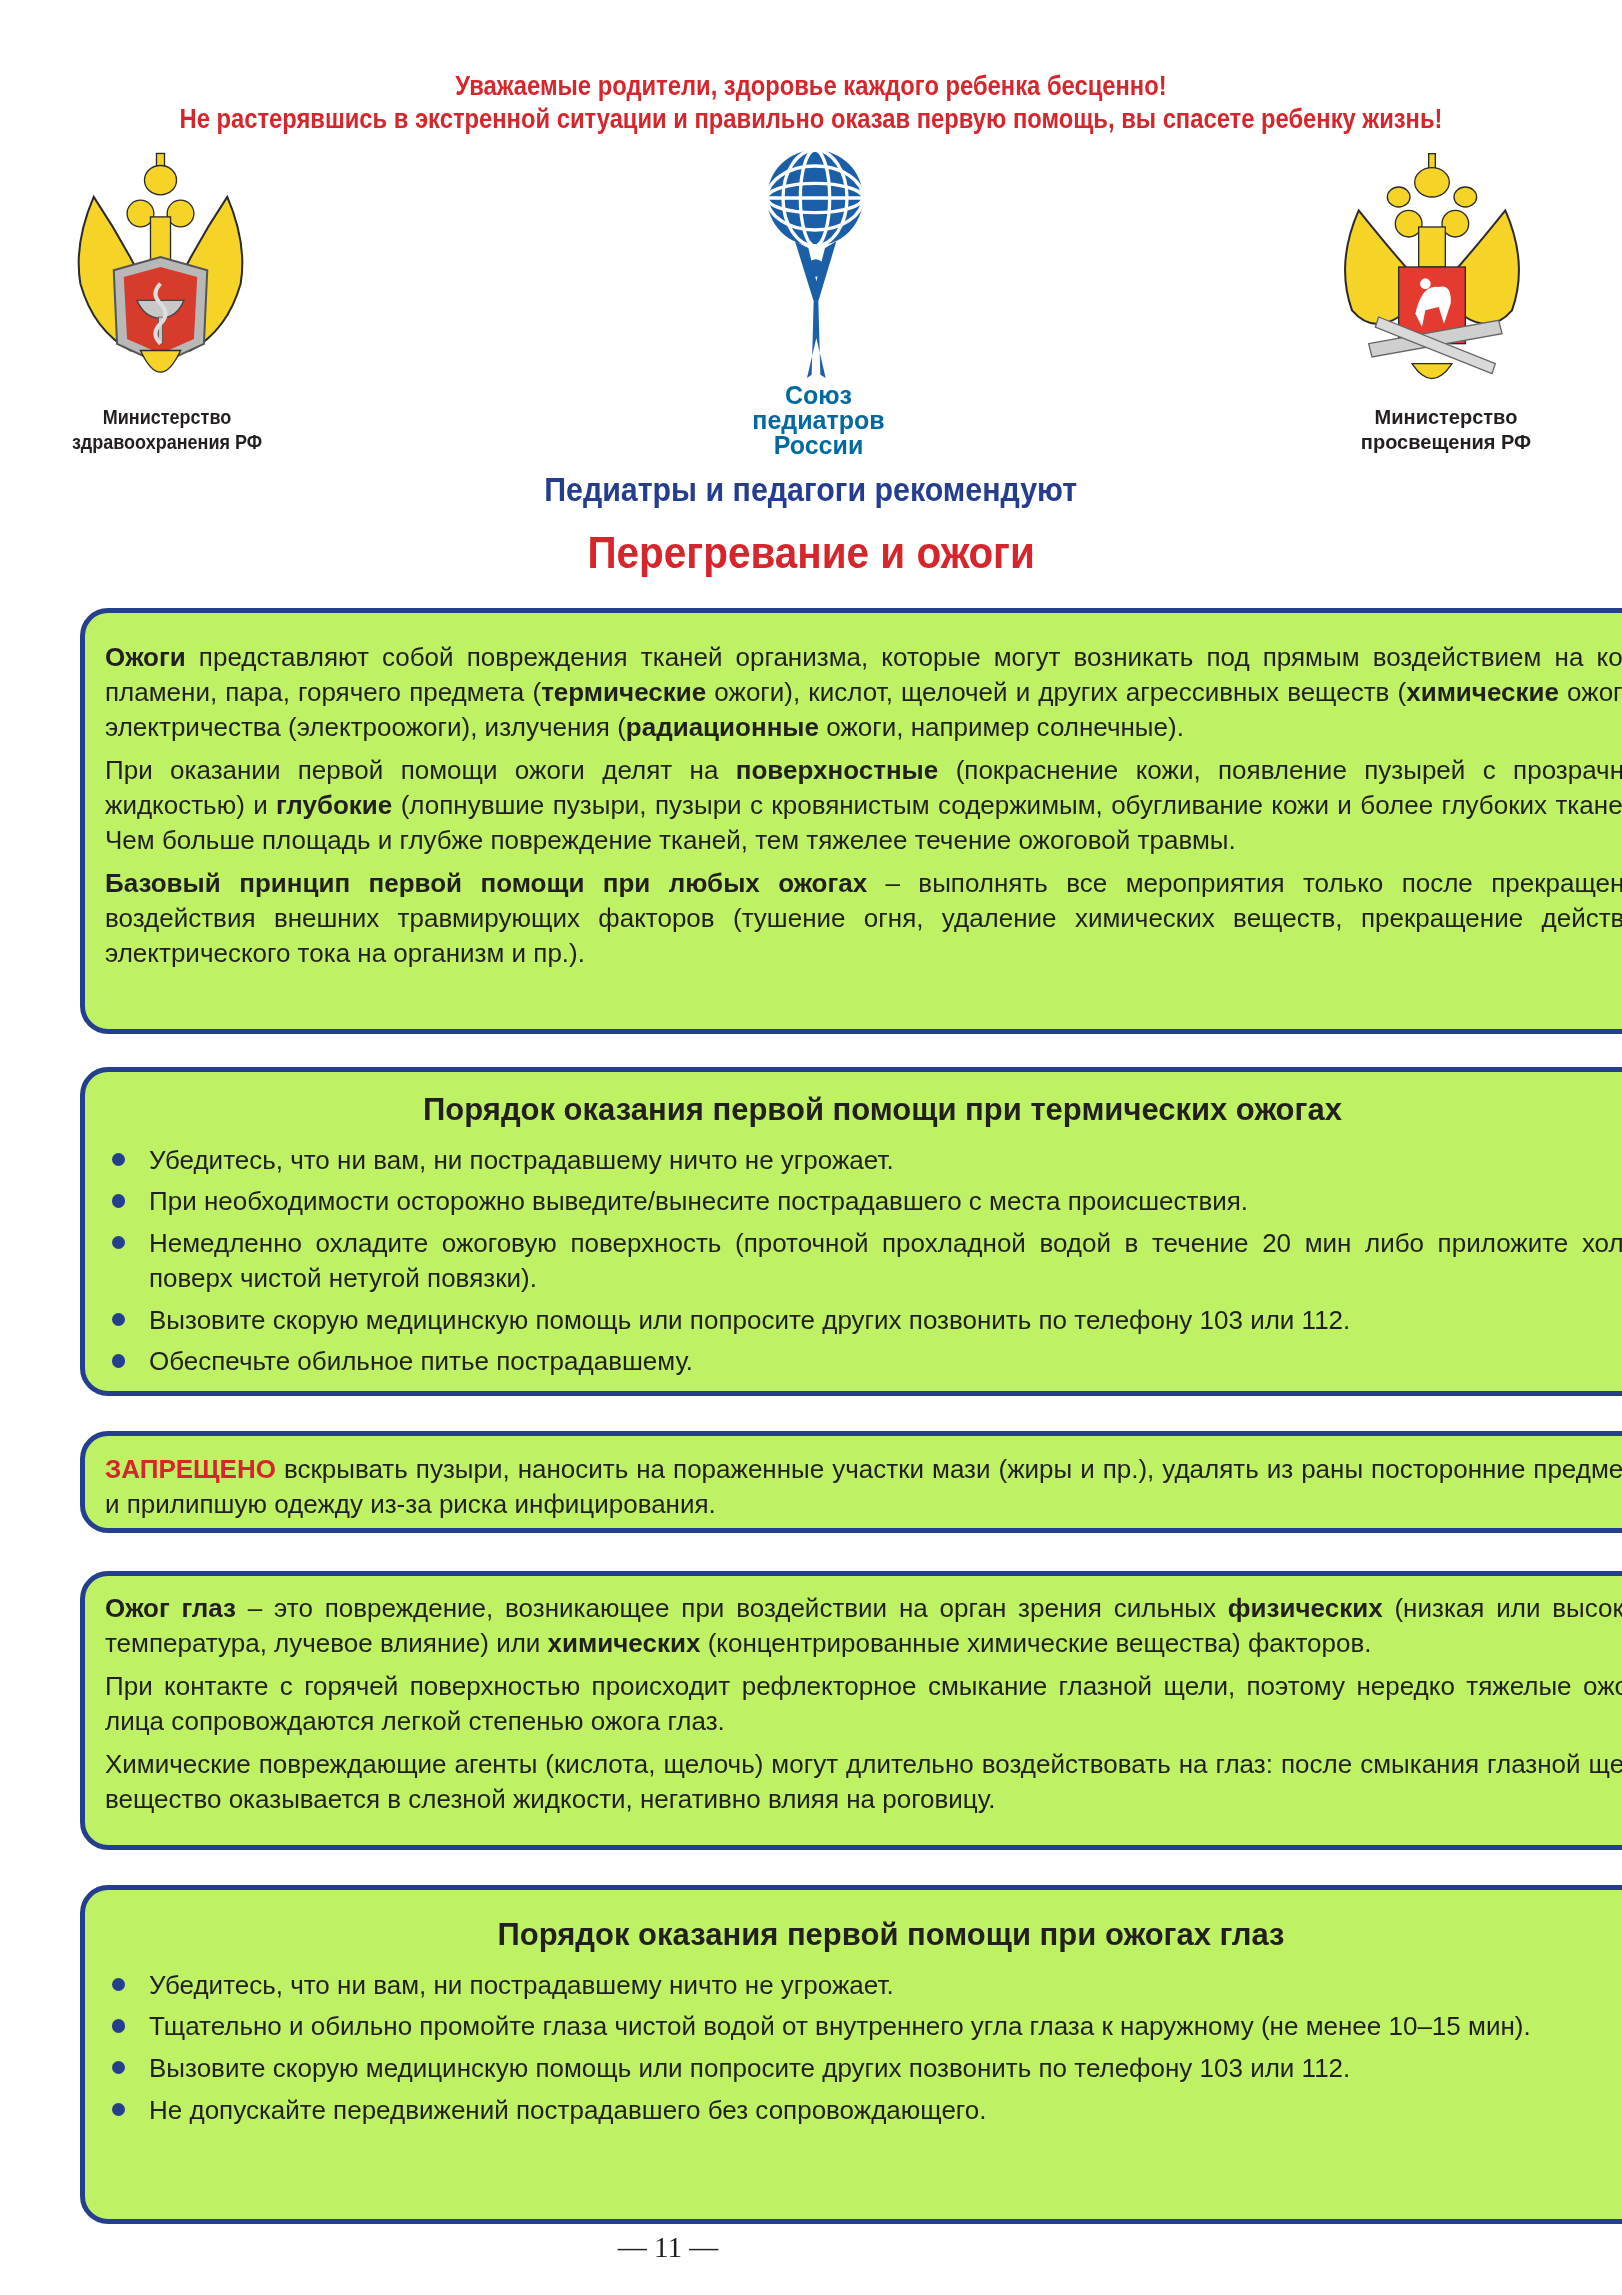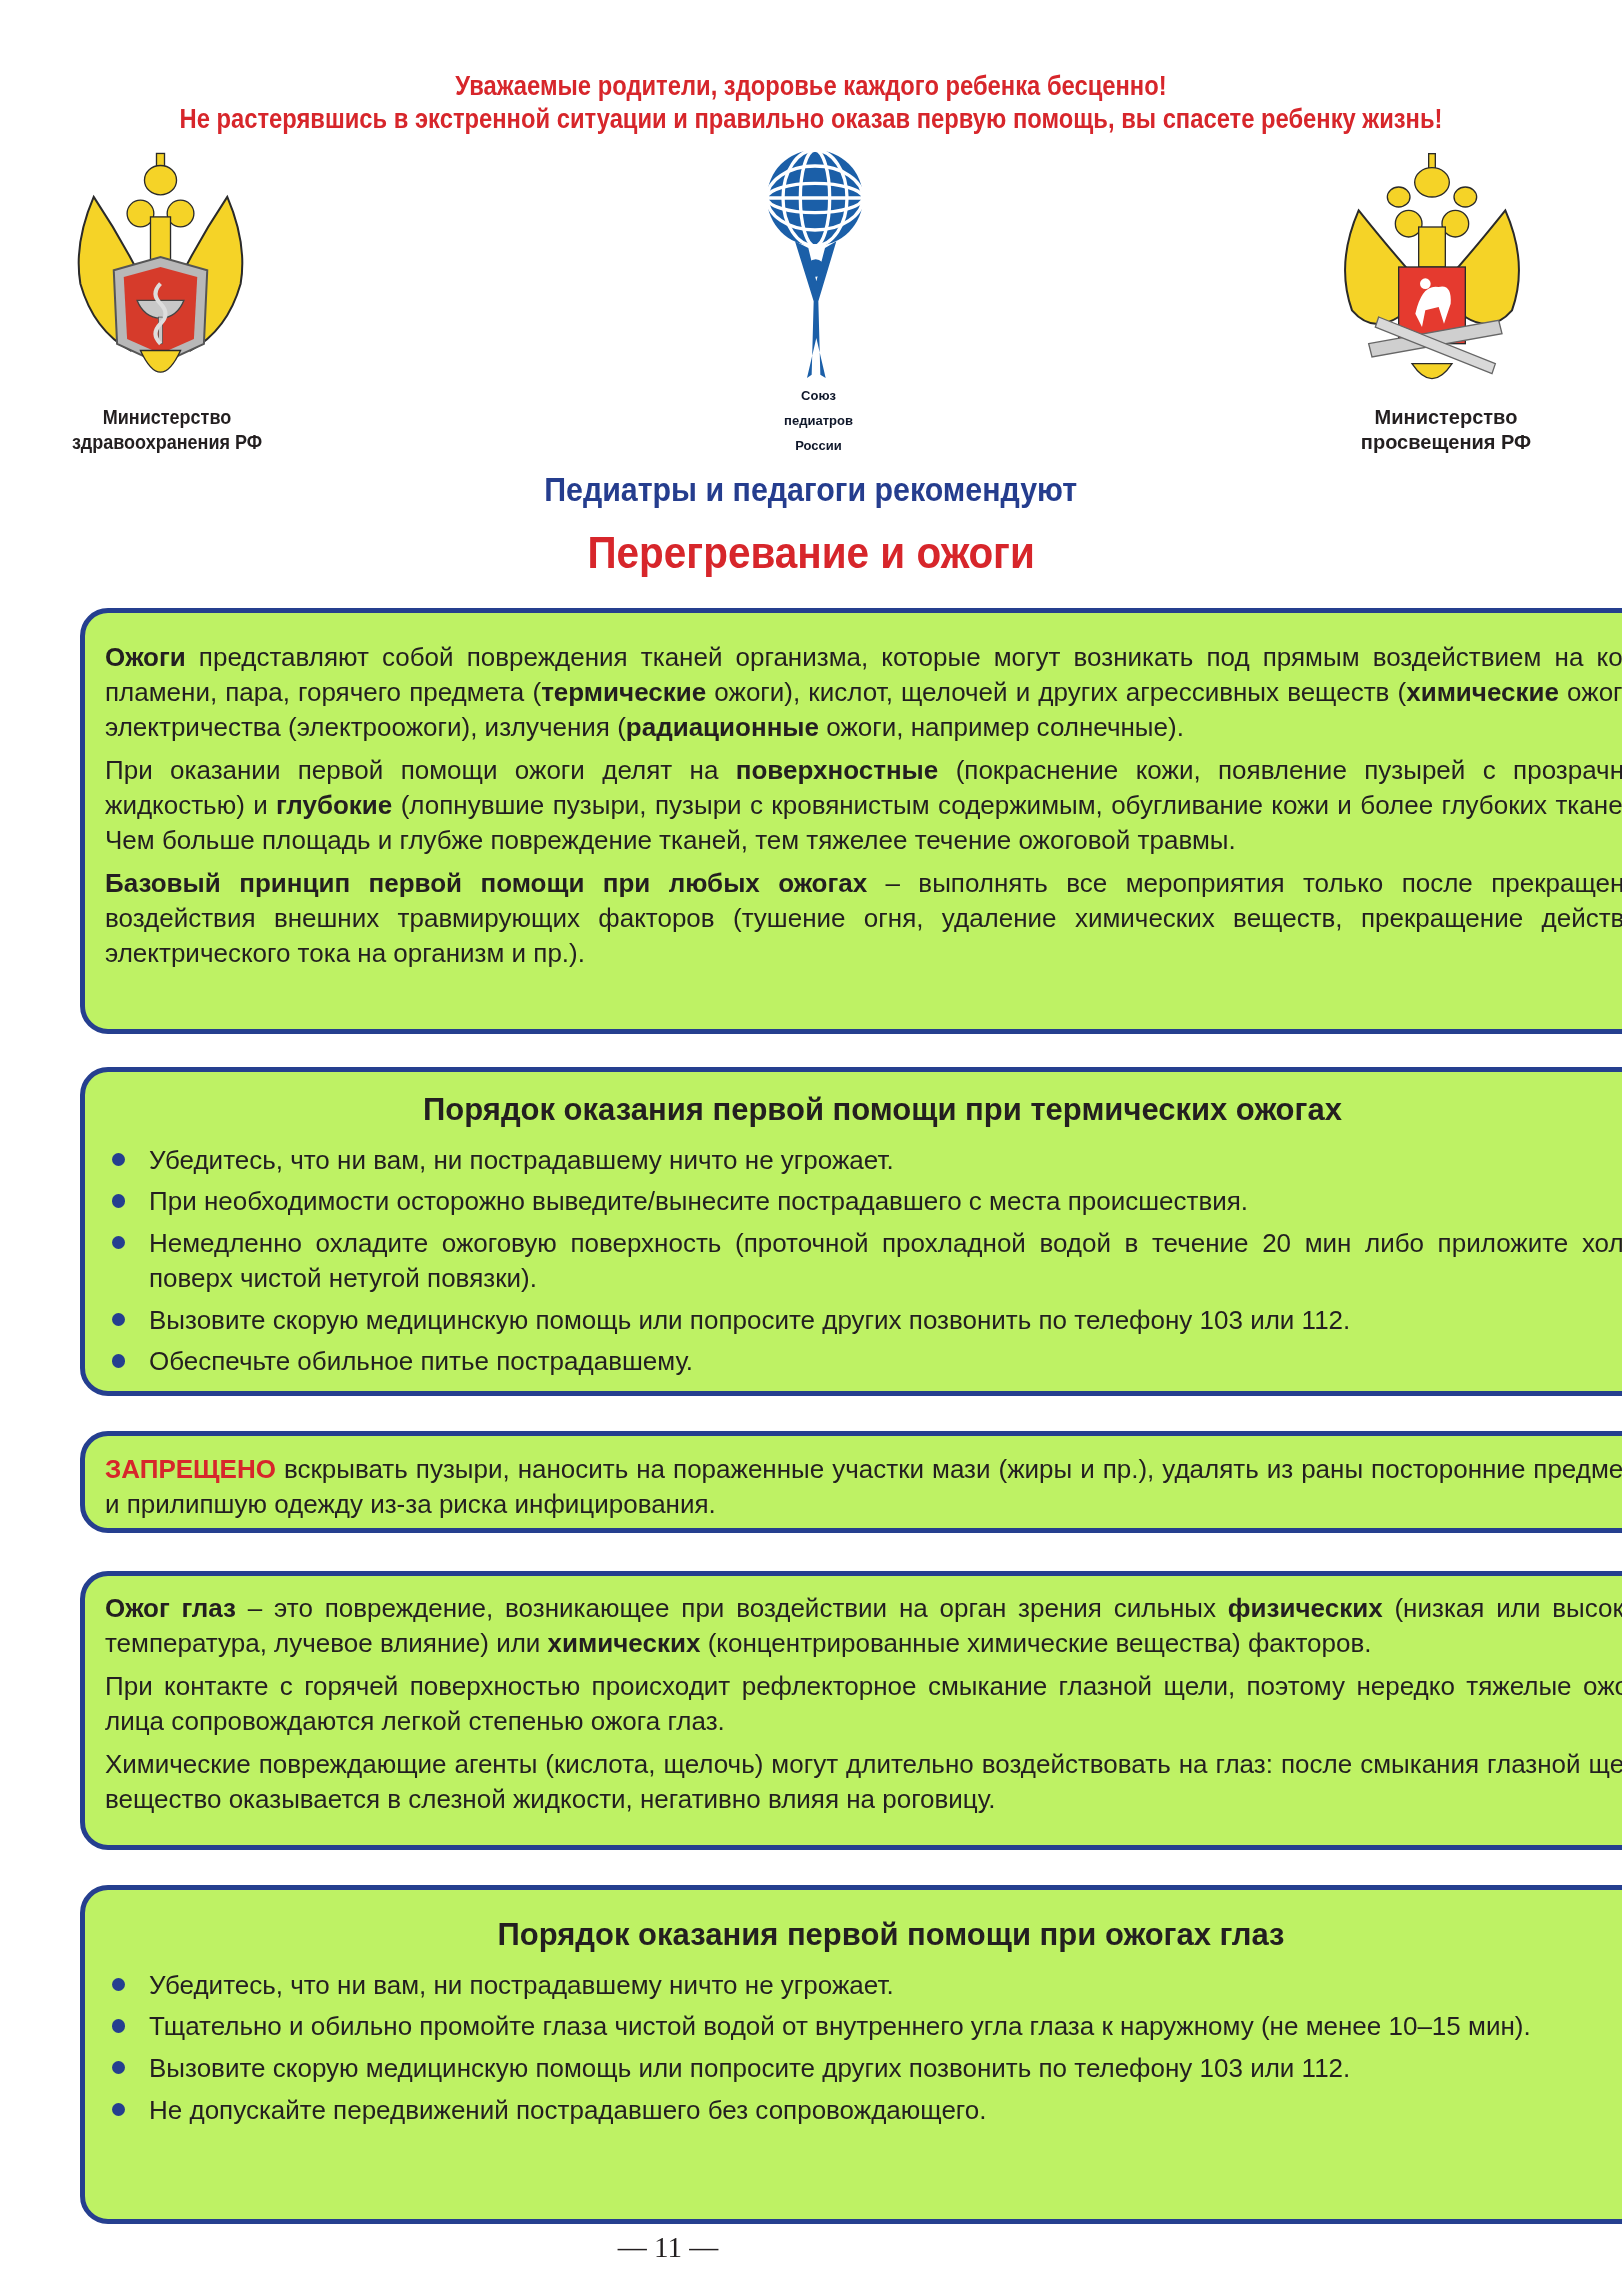--- a/index.html
+++ b/index.html
@@ -11,21 +11,21 @@
   .top-banner .l2 { position: absolute; top: 104px; left: 0; width: 100%; font-size: 27px; transform: scaleX(0.88); }
 
   .emblem { position: absolute; }
   .emblem-left { left: 67px; top: 150px; width: 187px; height: 244px; }
   .emblem-right { left: 1332px; top: 150px; width: 200px; height: 244px; }
   .emblem-center { left: 755px; top: 148px; width: 120px; height: 240px; }
 
   .logo-caption { position: absolute; text-align: center; font-weight: bold; font-size: 20px; line-height: 25px; color: #231f20; }
   .cap-left { left: 40px; top: 405px; width: 254px; transform: scaleX(0.9); }
   .cap-right { left: 1319px; top: 405px; width: 254px; }
-  .cap-center { left: 735px; top: 383px; width: 167px; color: #0f172a; font-size: 13px; line-height: 25px; }
+  .cap-center { left: 735px; top: 383px; width: 167px; color: #0369a1; font-size: 25px; line-height: 25px; }
 
   .subtitle { position: absolute; top: 471px; left: 0; width: 1622px; text-align: center; color: #253d8e; font-weight: bold; font-size: 33px; }
   .subtitle span { display: inline-block; transform: scaleX(0.92); }
   .main-title { position: absolute; top: 528px; left: 0; width: 1622px; text-align: center; color: #d7262b; font-weight: bold; font-size: 44px; }
   .main-title span { display: inline-block; transform: scaleX(0.92); }
 
   .box { position: absolute; left: 80px; width: 1601px; border: 5.3px solid #253f8f; border-radius: 28px; background: #bef264; }
   .box p, .box li { font-size: 26px; line-height: 35px; text-align: justify; }
   .box p + p { margin-top: 8px; }
   .box b { font-weight: bold; }

